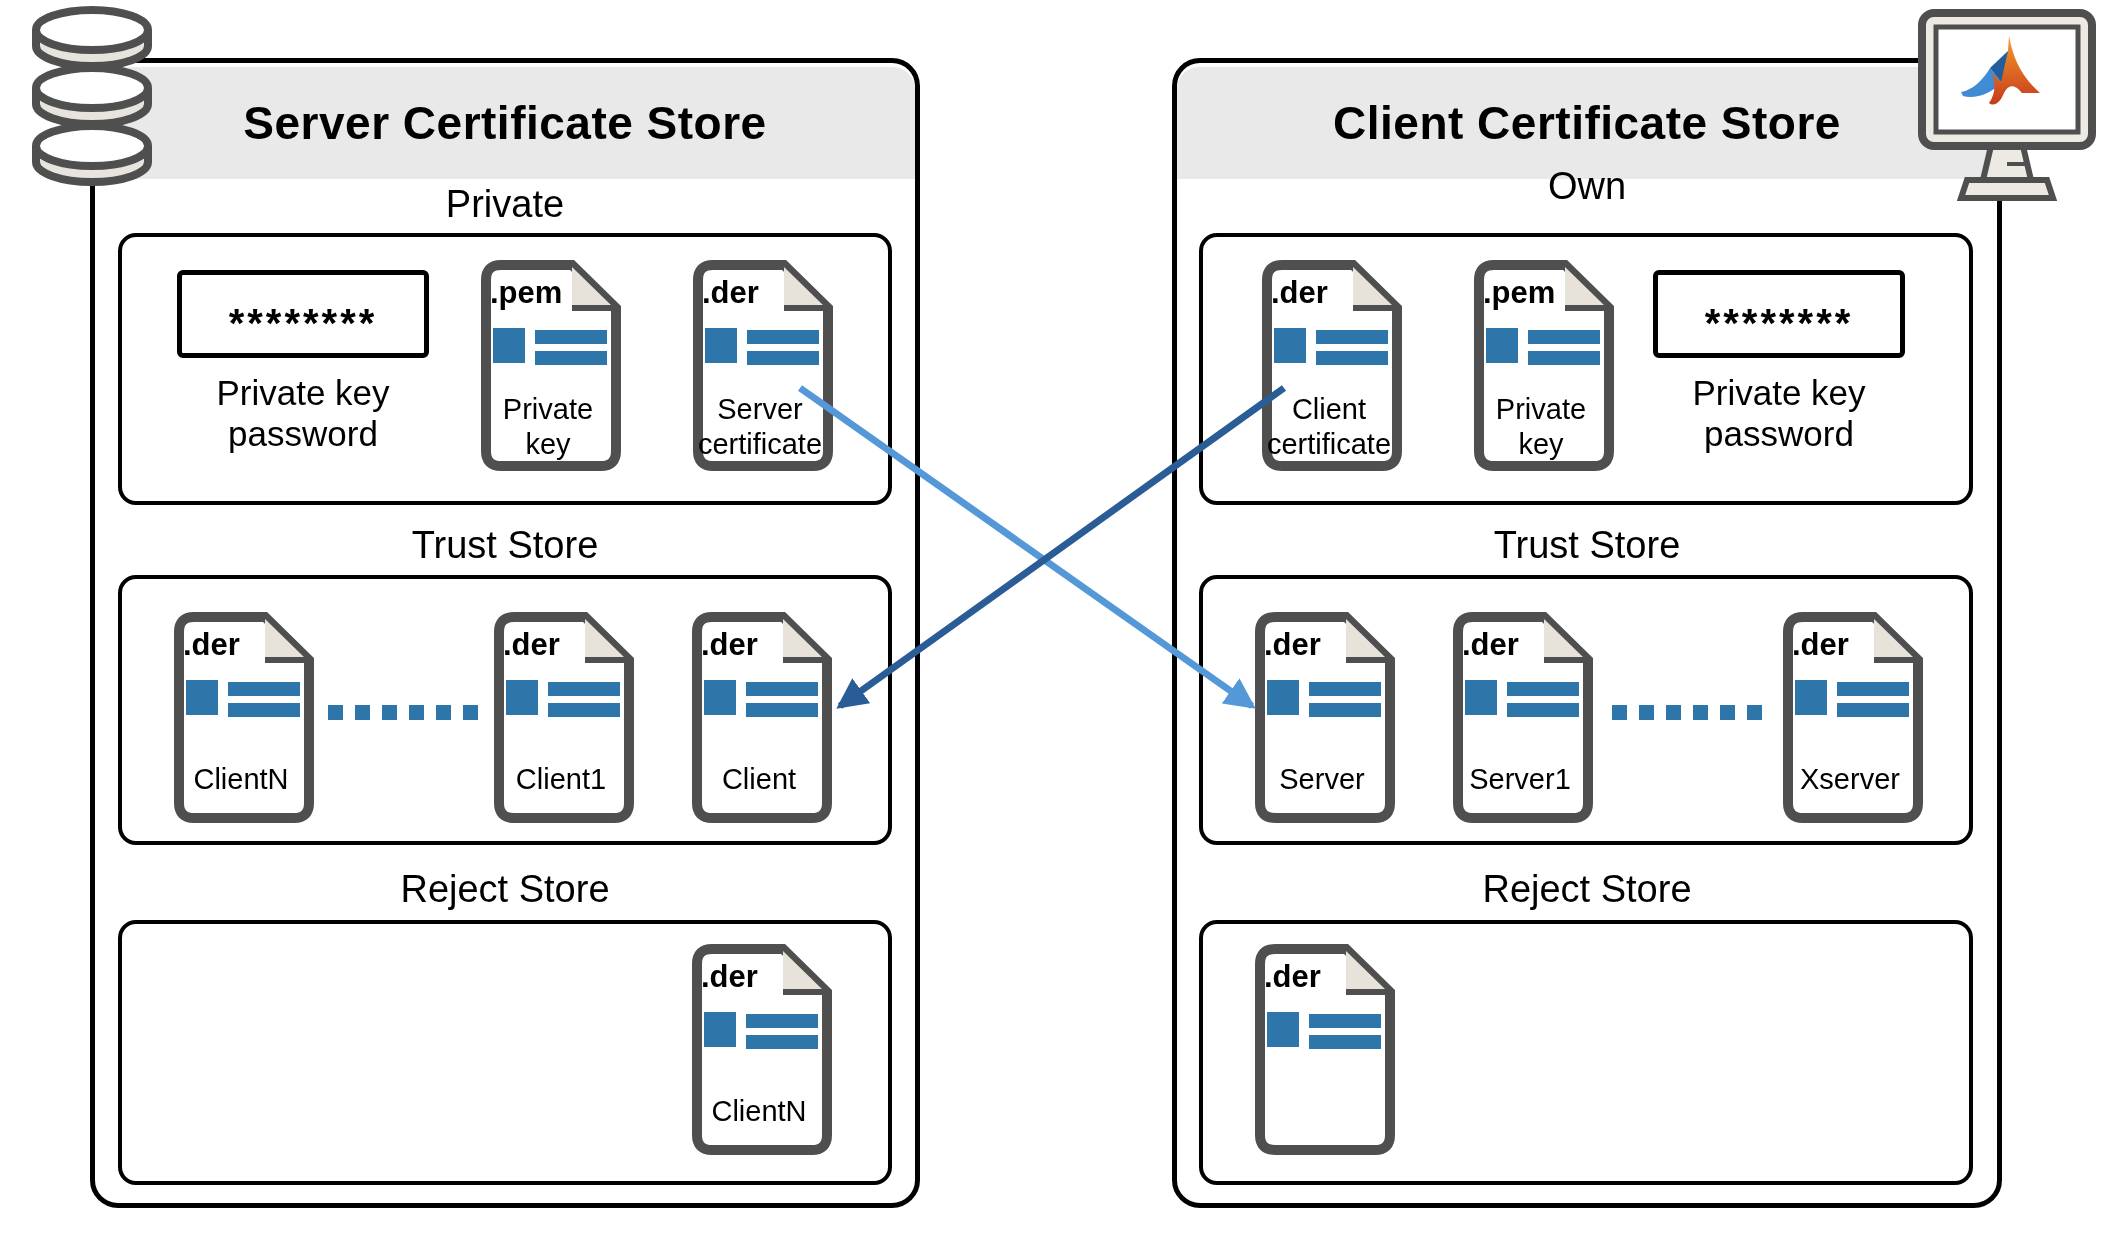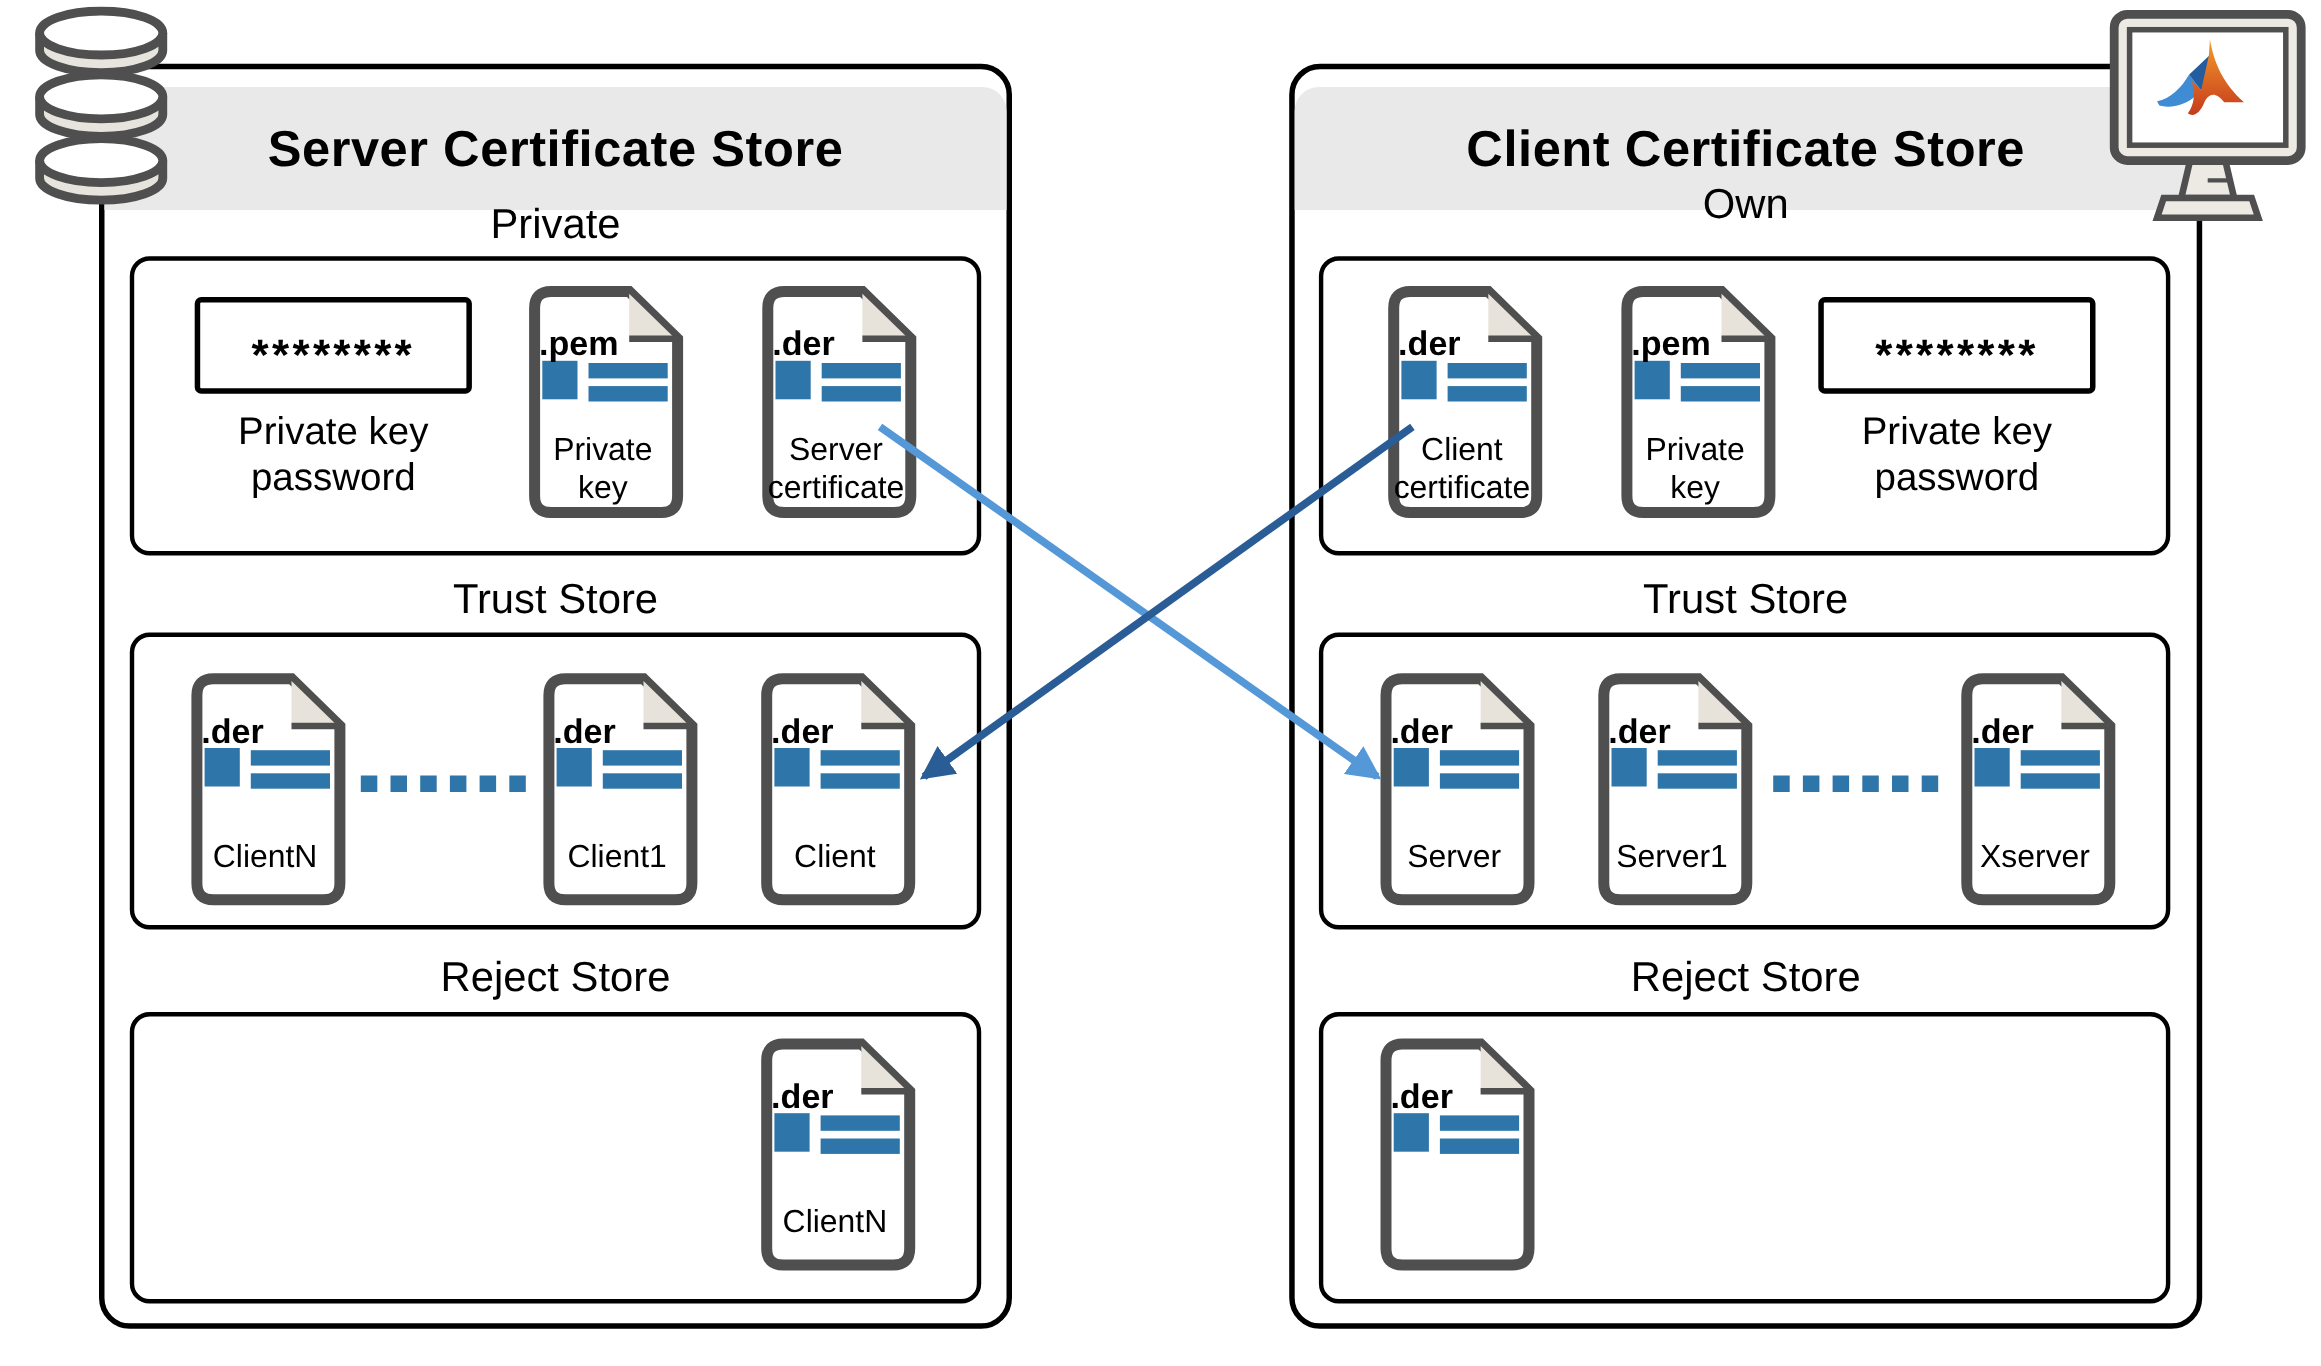--- a/index.html
+++ b/index.html
@@ -2,33 +2,33 @@
 <html><head>
 <meta charset="utf-8">
 <style>
   html,body{margin:0;padding:0;background:#fff;}
   body{width:2110px;height:1242px;position:relative;overflow:hidden;
        font-family:"Liberation Sans","DejaVu Sans",sans-serif;color:#000;}
 
   
   .store-box{position:absolute;top:58px;width:830px;height:1150px;background:#fff;
              border:5px solid #000;border-radius:28px;box-sizing:border-box;z-index:1;}
-  .store-header{position:absolute;top:16px;left:0;right:0;height:112px;background:#e9e9e9;
+  .store-header{position:absolute;top:4px;left:0;right:0;height:112px;background:#e9e9e9;
                 border-radius:22px 22px 0 0;display:flex;align-items:center;justify-content:center;}
   .store-title{font-size:46px;font-weight:700;letter-spacing:.5px;}
 
   
   .sec-label{position:absolute;width:830px;text-align:center;font-size:38px;z-index:2;}
   .sec-box{position:absolute;width:774px;background:#fff;border:4px solid #000;
            border-radius:18px;box-sizing:border-box;z-index:2;}
 
   
   .file{position:absolute;width:150px;height:215px;z-index:3;}
   .file svg{position:absolute;left:0;top:0;width:100%;height:100%;}
-  .file .ext{position:absolute;left:17px;top:17px;font-size:31px;font-weight:700;margin-top:20px;}
+  .file .ext{position:absolute;left:17px;top:17px;font-size:31px;font-weight:700;}
   .file .flabel{position:absolute;left:4px;right:4px;top:126px;height:86px;
                 display:flex;align-items:center;justify-content:center;text-align:center;
                 font-size:29px;line-height:35px;white-space:pre-line;}
 
   
   .pw{position:absolute;z-index:3;}
   .pw-box{width:252px;height:88px;border:5px solid #000;border-radius:6px;box-sizing:border-box;
           display:flex;align-items:center;justify-content:center;background:#fff;}
   .pw-val{font-size:40px;font-weight:700;letter-spacing:3px;transform:translateY(9px);}
   .pw-cap{position:absolute;top:102px;left:-34px;width:320px;text-align:center;

